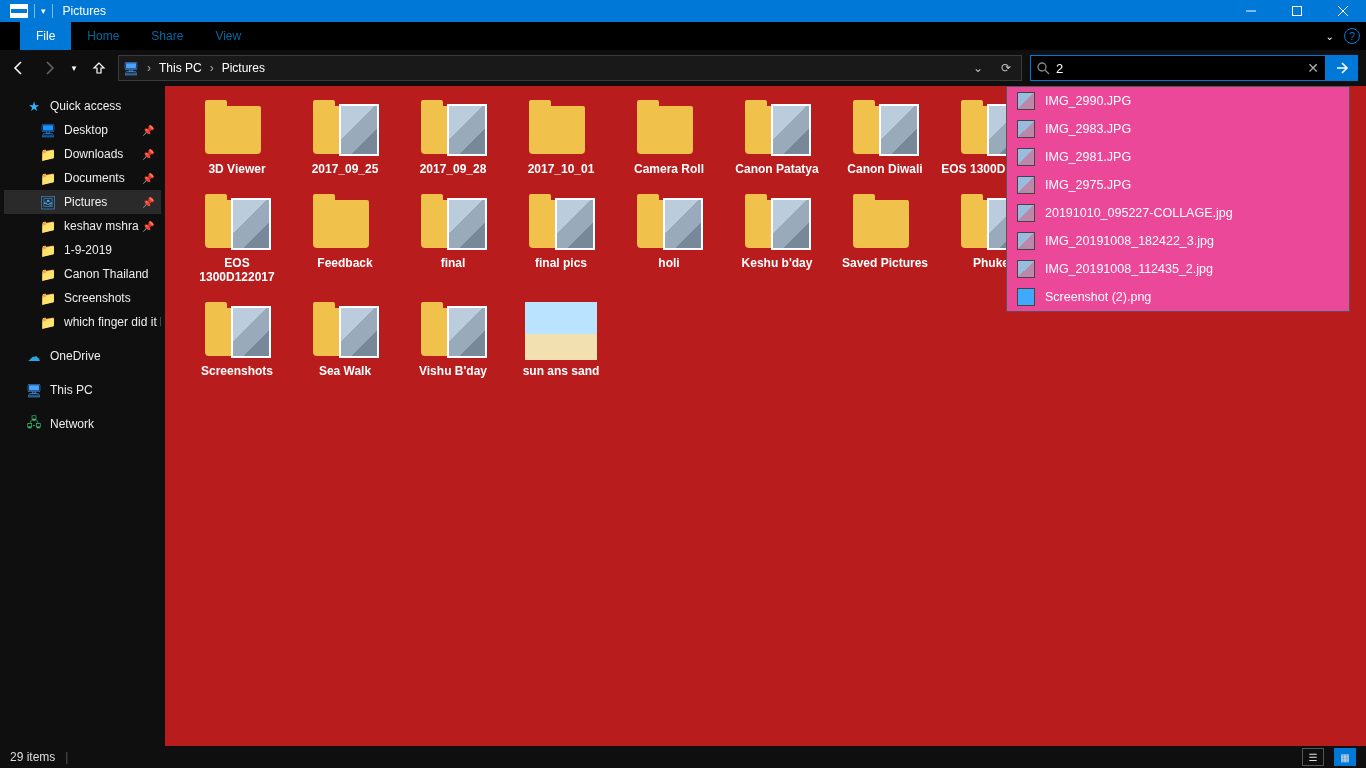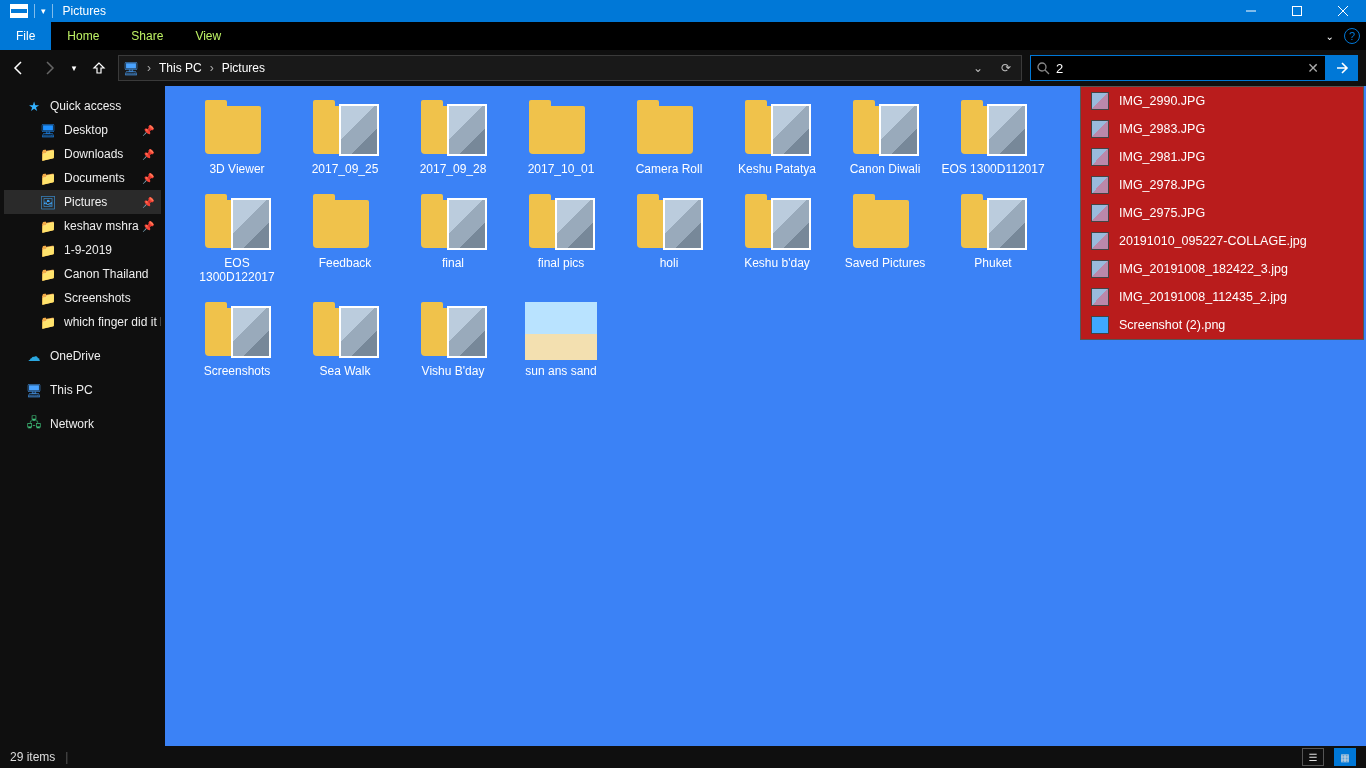--- a/index.html
+++ b/index.html
@@ -10,22 +10,22 @@
 .titlebar { height: 22px; background: #0078d7; display: flex; align-items: center; font-size: 12px; color: #fff; }
 .titlebar .sys-icon { width: 18px; height: 14px; margin-left: 4px; background: linear-gradient(#fff 33%, transparent 33% 66%, #fff 66%); border: 1px solid #fff; }
 .titlebar .qat { display: flex; gap: 6px; padding: 0 6px; align-items: center; }
 .titlebar .divider { width: 1px; height: 14px; background: rgba(255,255,255,.5); }
 .titlebar .title { padding-left: 4px; }
 .titlebar .spacer { flex: 1; }
 .titlebar .winbtn { width: 46px; height: 22px; display: flex; align-items: center; justify-content: center; }
 
 
 .ribbon { height: 28px; background: #000; display: flex; align-items: stretch; font-size: 12px; position: relative; }
-.ribbon .tab { padding: 0 16px; display: flex; align-items: center; color: #bef264; }
-.ribbon .tab.file { background: #0078d7; color: #fff; }
+.ribbon .tab { padding: 0 16px; display: flex; align-items: center; color: #0369a1; }
+.ribbon .tab.file { background: #0078d7; color: #fff; margin-left: 20px; }
 .ribbon .right { position: absolute; right: 6px; top: 0; height: 28px; display: flex; align-items: center; gap: 10px; }
 .ribbon .help-icon { width: 16px; height: 16px; border-radius: 50%; border: 1px solid #0078d7; color: #0078d7; display: flex; align-items: center; justify-content: center; font-size: 11px; }
 
 
 .navbar { height: 36px; background: #0f0f0f; display: flex; align-items: center; padding: 0 8px; gap: 8px; }
 .navbar .navbtn { width: 22px; height: 22px; display: flex; align-items: center; justify-content: center; color: #fff; }
 .navbar .navbtn.disabled { color: #555; }
 .addr { flex: 1; height: 26px; background: #191919; border: 1px solid #3a3a3a; display: flex; align-items: center; padding: 0 4px; gap: 6px; font-size: 12px; }
 .addr .crumb { color: #fff; }
 .addr .sep::after { content: "›"; color: #aaa; padding: 0 2px; }
@@ -48,33 +48,33 @@
 .navpane .group-gap { height: 10px; }
 .ic { width: 16px; height: 16px; display: inline-flex; align-items: center; justify-content: center; font-size: 13px; }
 .ic.star { color: #33b2ff; }
 .ic.desktop { color: #1e90ff; }
 .ic.folder { color: #ffcc4d; }
 .ic.cloud { color: #2aa7e0; }
 .ic.pc { color: #4aa3ff; }
 .ic.net { color: #3fc27b; }
 .ic.pic { color: #3fa9ff; }
 
-.content { flex: 1; background: #3b82f6; overflow: auto; padding: 14px 8px 8px 20px; }
+.content { flex: 1; background: #b91c1c; overflow: auto; padding: 14px 8px 8px 20px; font-weight: bold; }
 .grid { display: grid; grid-template-columns: repeat(8, 104px); gap: 18px 4px; align-content: start; }
 .cell { width: 104px; display: flex; flex-direction: column; align-items: center; gap: 4px; }
 .cell .thumb { width: 72px; height: 58px; position: relative; }
 .cell .thumb .folder-back { position: absolute; left: 4px; top: 6px; width: 56px; height: 48px; background: #f0c24b; border-radius: 2px 2px 4px 4px; }
 .cell .thumb .folder-tab { position: absolute; left: 4px; top: 0; width: 22px; height: 10px; background: #f0c24b; border-radius: 2px 2px 0 0; }
 .cell .thumb .photo { position: absolute; right: 2px; top: 4px; width: 40px; height: 52px; background: linear-gradient(135deg, #bcd 0 40%, #9ab 40% 70%, #789 70% 100%); border: 2px solid #fff; }
 .cell .label { font-size: 12px; text-align: center; line-height: 14px; max-width: 104px; word-wrap: break-word; white-space: pre-wrap; }
 .cell.image .thumb .photo { position: static; width: 72px; height: 58px; border: none; background: linear-gradient(#b9e3ff 0 55%, #f3e0b0 55% 100%); }
 .cell.image .thumb .photo::after { content: ""; position: absolute; right: 10px; top: 16px; width: 20px; height: 28px; background: radial-gradient(circle at 10px 6px, #b35 0 6px, transparent 7px), linear-gradient(#8b4 0 0); opacity: .0; }
 
 
-.suggestions { position: absolute; top: 0; right: 2px; width: 284px; background: #b91c1c; border: 1px solid #555; z-index: 10; }
+.suggestions { position: absolute; top: 0; right: 16px; width: 344px; background: #ec4899; border: 1px solid #555; z-index: 10; }
 .suggestions .srow { height: 28px; display: flex; align-items: center; gap: 10px; padding: 0 10px; font-size: 12.5px; }
 .suggestions .sthumb { width: 18px; height: 18px; background: linear-gradient(135deg,#9bd 0 50%,#b8a 50% 100%); border: 1px solid #444; flex: none; }
 .suggestions .sthumb.ss { background: #3fa9ff; }
 
 
 .statusbar { height: 22px; background: #0f0f0f; display: flex; align-items: center; font-size: 12px; color: #ddd; padding: 0 10px; gap: 10px; }
 .statusbar .spacer { flex: 1; }
 .statusbar .viewbtn { width: 22px; height: 18px; border: 1px solid #555; display: flex; align-items: center; justify-content: center; font-size: 10px; }
 .statusbar .viewbtn.active { background: #0078d7; border-color: #0078d7; }
 
@@ -273,21 +273,21 @@
               <div class="folder-back"></div>
             </div>
             <div class="label">Camera Roll</div>
           </div>
           <div class="cell">
             <div class="thumb">
               <div class="folder-tab"></div>
               <div class="folder-back"></div>
               <div class="photo"></div>
             </div>
-            <div class="label">Keshu Patatya</div>
+            <div class="label">Canon Patatya</div>
           </div>
           <div class="cell">
             <div class="thumb">
               <div class="folder-tab"></div>
               <div class="folder-back"></div>
               <div class="photo"></div>
             </div>
             <div class="label">Canon Diwali</div>
           </div>
           <div class="cell">
@@ -398,24 +398,20 @@
           <div class="sthumb"></div>
           <span>IMG_2990.JPG</span>
         </div>
         <div class="srow">
           <div class="sthumb"></div>
           <span>IMG_2983.JPG</span>
         </div>
         <div class="srow">
           <div class="sthumb"></div>
           <span>IMG_2981.JPG</span>
-        </div>
-        <div class="srow">
-          <div class="sthumb"></div>
-          <span>IMG_2978.JPG</span>
         </div>
         <div class="srow">
           <div class="sthumb"></div>
           <span>IMG_2975.JPG</span>
         </div>
         <div class="srow">
           <div class="sthumb"></div>
           <span>20191010_095227-COLLAGE.jpg</span>
         </div>
         <div class="srow">

